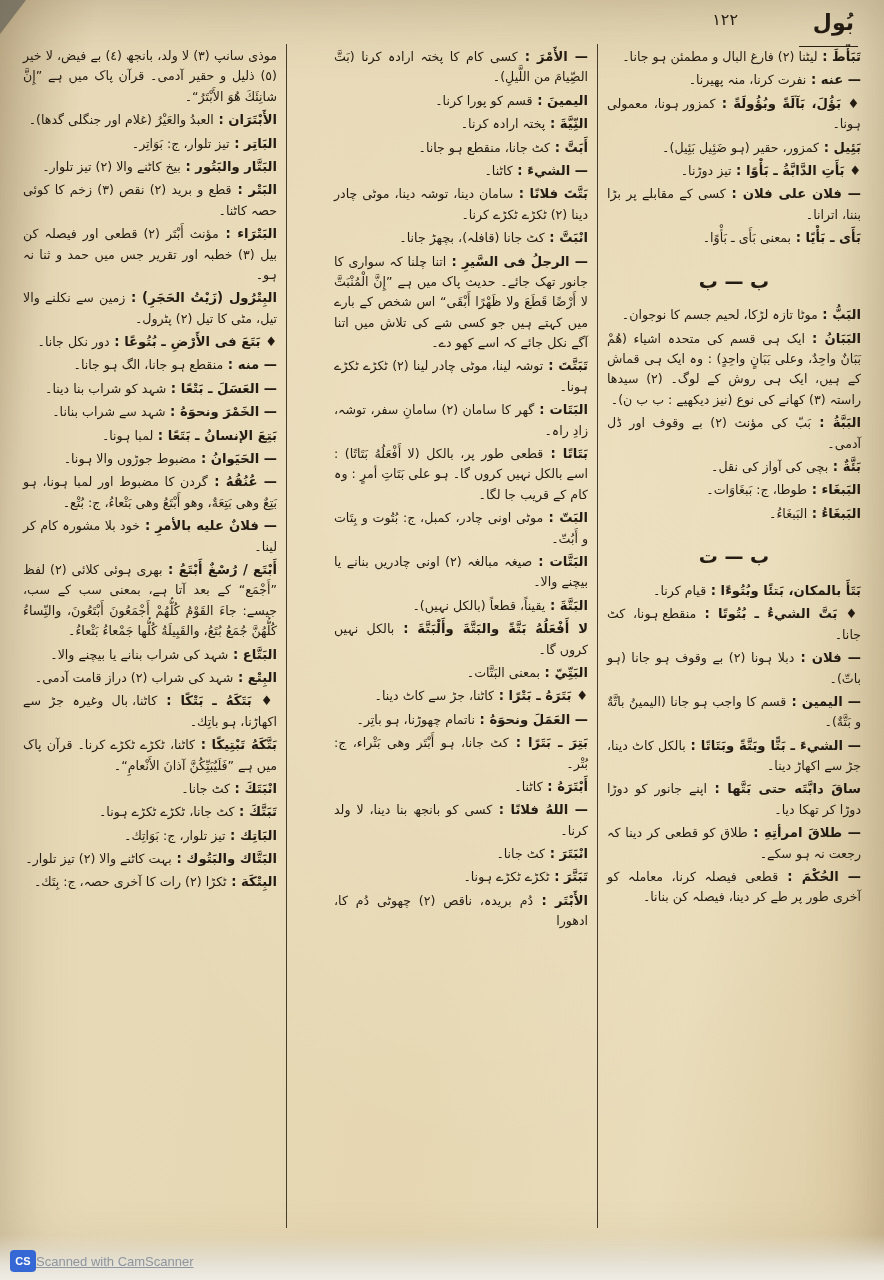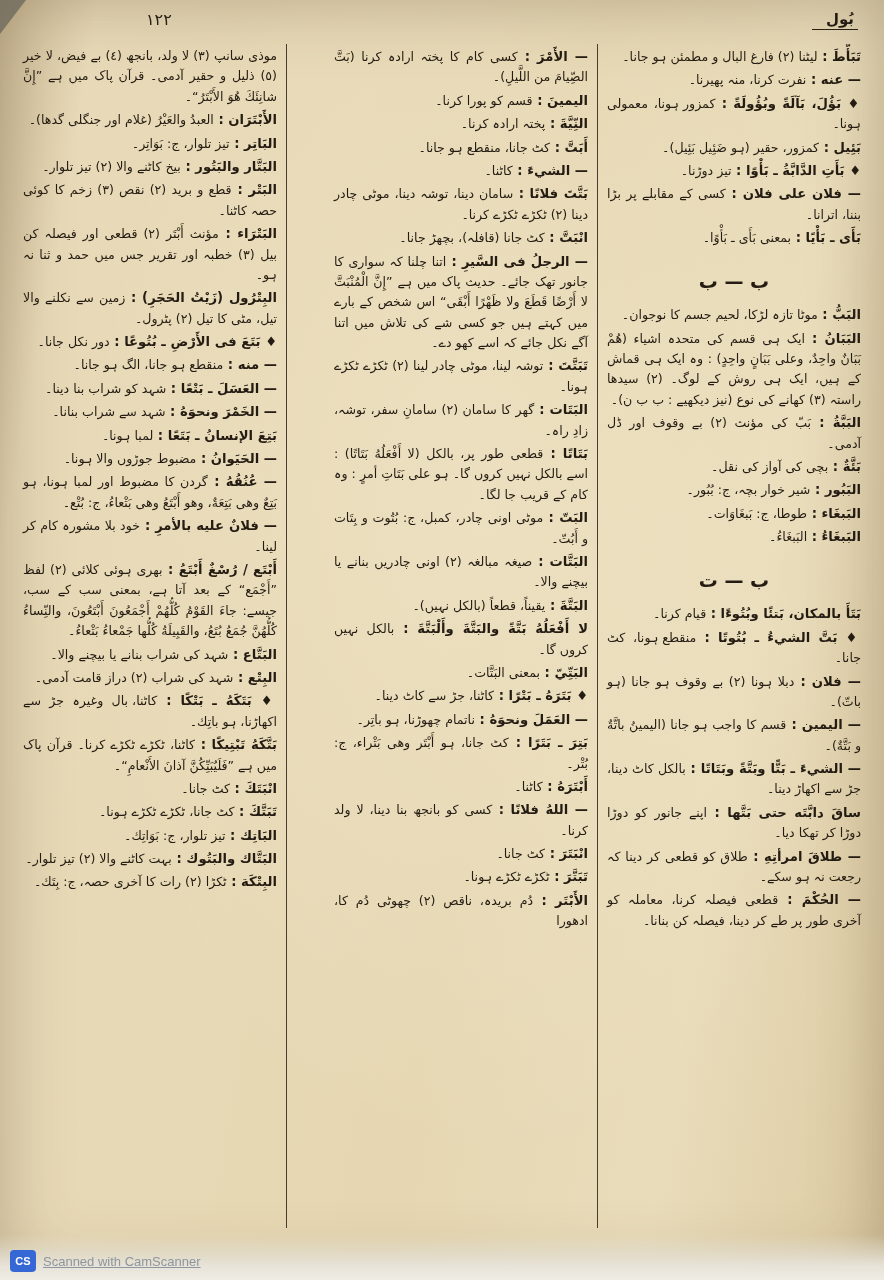--- a/index.html
+++ b/index.html
@@ -26,42 +26,42 @@
   }
   .spine-word{
     position:absolute;top:8px;left:4px;
     transform:rotate(90deg);transform-origin:left top;
     font-size:12px;color:#3c332a;opacity:.85;
   }
   .page-head{
     display:grid;grid-template-columns:120px 1fr 120px;
     align-items:start;padding:10px 26px 0 26px;height:34px;
   }
-  .page-number{grid-column:2;text-align:left;font-size:16px;letter-spacing:2px;color:#2a2116;}
+  .page-number{grid-column:2;text-align:right;font-size:16px;letter-spacing:2px;color:#2a2116;}
   .running-head{
-    grid-column:1;justify-self:start;font-weight:bold;font-size:15px;
-    border-bottom:1.5px solid #2a2116;padding:0 4px 1px 14px;
+    grid-column:1;justify-self:start;font-weight:bold;font-size:22px;
+    border-bottom:1.5px solid #2a2116;padding:0 4px 11px 14px;
   }
   .columns{
     position:absolute;top:44px;bottom:52px;right:14px;left:14px;
     display:flex;flex-direction:row; 
   }
   .col{
     flex:1 1 0;padding:2px 9px 0 9px;overflow:hidden;
     text-align:justify;font-size:12.6px;line-height:1.62;
   }
   .col-mid{border-right:1.4px solid #473d2e;border-left:1.4px solid #473d2e;padding-left:47px;}
   .entry{margin:0 0 2px 0;text-align:justify;}
   .hw{font-weight:bold;font-size:13.2px;}
   .sect{
     text-align:center;font-weight:bold;font-size:19px;
     margin:17px 0 8px 0;letter-spacing:6px;color:#241c12;
   }
   .watermark{
-    position:absolute;left:10px;bottom:8px;display:flex;align-items:center;gap:7px;z-index:5;
+    position:absolute;left:10px;bottom:8px;display:flex;align-items:center;z-index:5;
   }
   .cs-badge{
     width:26px;height:22px;background:#3568d4;color:#fff;border-radius:4px;
     display:flex;align-items:center;justify-content:center;
     font-size:11px;font-weight:bold;font-family:"Liberation Sans",sans-serif;
   }
   .cs-label{font-size:13px;color:#8d959e;font-family:"Liberation Sans",sans-serif;text-decoration:underline;}
 </style>
 </head>
 <body>
@@ -82,21 +82,20 @@
         <p class="entry"><b class="hw">♦ بَؤُلَ، بَآلَةً وبُؤُولَةً : </b>کمزور ہونا، معمولی ہونا۔</p>
         <p class="entry"><b class="hw">بَئِيل : </b>کمزور، حقیر (ہو ضَئِیل بَئِیل)۔</p>
         <p class="entry"><b class="hw">♦ بَأَتِ الدَّابَّةُ ـ بَأْوًا : </b>تیز دوڑنا۔</p>
         <p class="entry"><b class="hw">— فلان علی فلان : </b>کسی کے مقابلے پر بڑا بننا، اترانا۔</p>
         <p class="entry"><b class="hw">بَأَى ـ بَأْيًا : </b>بمعنی بَأَى ـ بَأْوًا۔</p>
         <div class="sect">ب — ب</div>
         <p class="entry"><b class="hw">البَبُّ : </b>موٹا تازہ لڑکا، لحیم جسم کا نوجوان۔</p>
         <p class="entry"><b class="hw">البَبَانُ : </b>ایک ہی قسم کی متحدہ اشیاء (هُمْ بَبَانٌ واحِدٌ، وعلى بَبَانٍ واحِدٍ) : وہ ایک ہی قماش کے ہیں، ایک ہی روش کے لوگ۔ (٢) سیدھا راستہ (٣) کھانے کی نوع (نیز دیکھیے : ب ب ن)۔</p>
         <p class="entry"><b class="hw">البَبَّةُ : </b>بَبّ کی مؤنث (٢) بے وقوف اور ڈل آدمی۔</p>
         <p class="entry"><b class="hw">بَئَّةٌ : </b>بچی کی آواز کی نقل۔</p>
-        <p class="entry"><b class="hw">البَبُور : </b>شیر خوار بچہ، ج: بُبُور۔</p>
         <p class="entry"><b class="hw">البَبغَاء : </b>طوطا، ج: بَبغَاوَات۔</p>
         <p class="entry"><b class="hw">البَبغَاءُ : </b>البَبغَاءُ۔</p>
         <div class="sect">ب — ت</div>
         <p class="entry"><b class="hw">بَتَأَ بالمکان، بَتئًا وبُتُوءًا : </b>قیام کرنا۔</p>
         <p class="entry"><b class="hw">♦ بَتَّ الشيءُ ـ بُتُوتًا : </b>منقطع ہونا، کٹ جانا۔</p>
         <p class="entry"><b class="hw">— فلان : </b>دبلا ہونا (٢) بے وقوف ہو جانا (ہو باتّ)۔</p>
         <p class="entry"><b class="hw">— اليمين : </b>قسم کا واجب ہو جانا (اليمينُ باتَّةٌ و بَتَّةٌ)۔</p>
         <p class="entry"><b class="hw">— الشيءَ ـ بَتًّا وبَتَّةً وبَتَاتًا : </b>بالکل کاٹ دینا، جڑ سے اکھاڑ دینا۔</p>
         <p class="entry"><b class="hw">ساقَ دابَّتَه حتی بَتَّها : </b>اپنے جانور کو دوڑا دوڑا کر تھکا دیا۔</p>
         <p class="entry"><b class="hw">— طلاقَ امرأتِهِ : </b>طلاق کو قطعی کر دینا کہ رجعت نہ ہو سکے۔</p>

